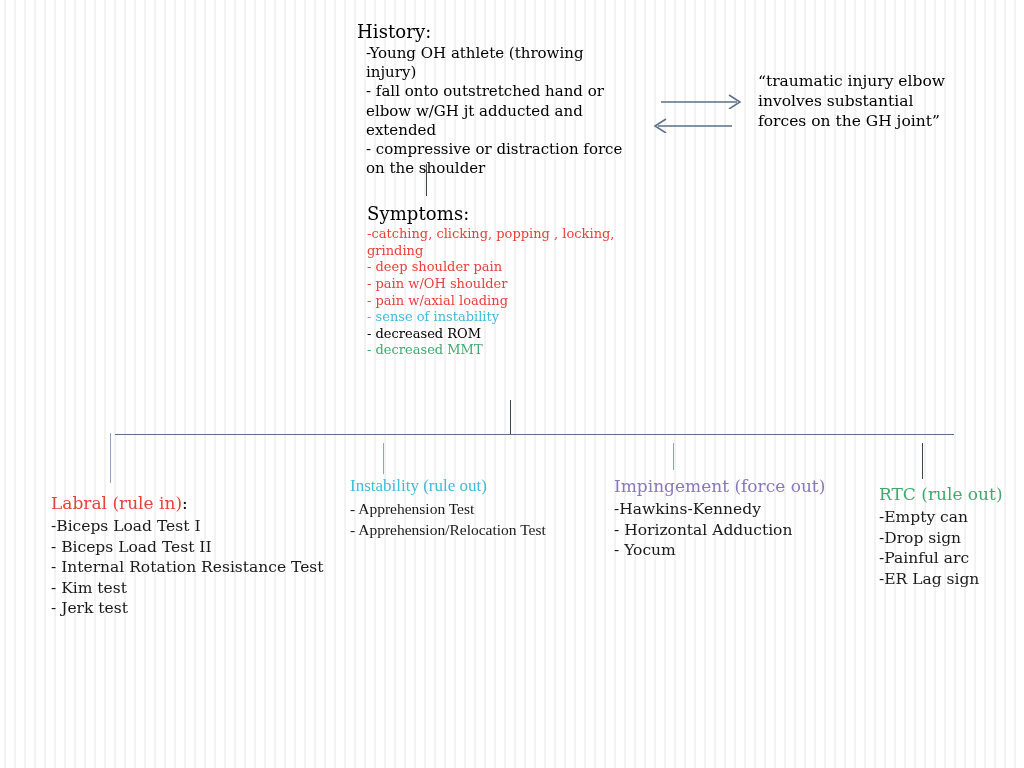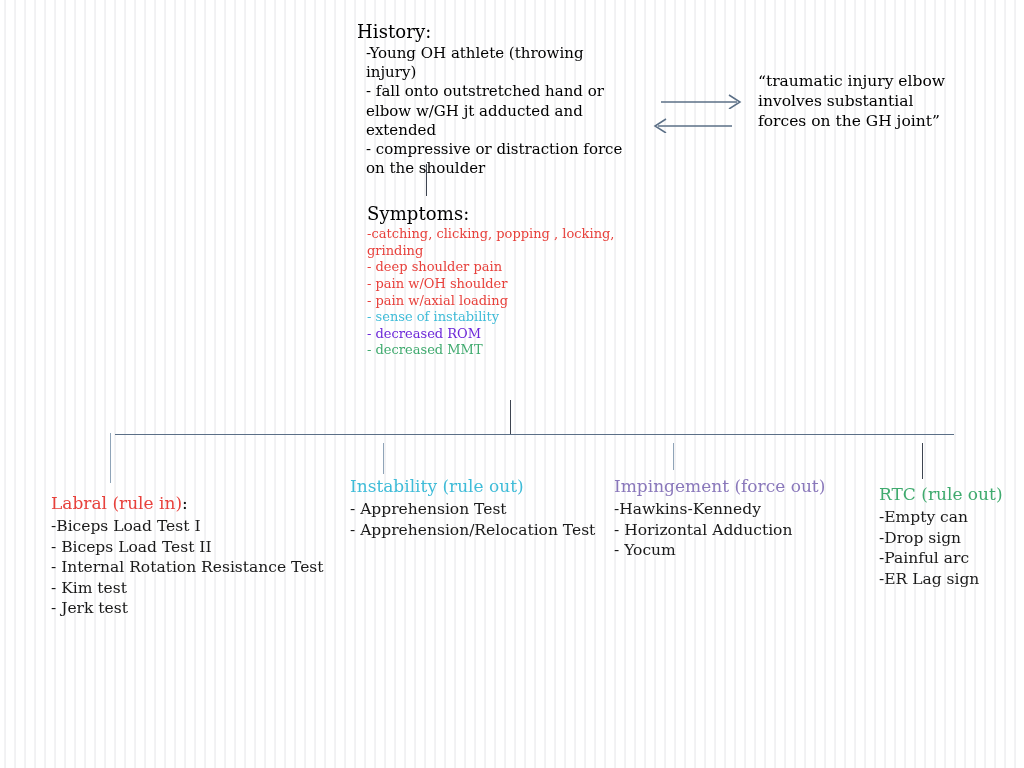--- a/index.html
+++ b/index.html
@@ -64,21 +64,21 @@
     white-space: nowrap;
     margin-bottom: 3px;
   }
   .leaf .leaf-item {
     font-size: 15.5px;
     white-space: nowrap;
     line-height: 1.33;
     color: #1a1a1a;
   }
   #leaf-labral { left: 35px; top: 493px; }
-  #leaf-instability { left: 334px; top: 476px; }
+  #leaf-instability { left: 334px; top: 476px; font-family: Liberation Serif, serif; }
   #leaf-impingement { left: 598px; top: 476px; }
   #leaf-rtc { left: 863px; top: 484px; }
 
   .colon { color: #000000; }
 
   
   .hline {
     position: absolute;
     height: 0;
     border-top: 1.4px solid #5b6f86;
@@ -133,21 +133,21 @@
 
   <div class="vline dark" id="stem-symptoms"></div>
 
   <div class="blk" id="symptoms-block">
     <div class="hdr">Symptoms:</div>
     <div class="sym" style="color: rgb(232, 65, 60);">-catching, clicking, popping , locking, grinding</div>
     <div class="sym" style="color: rgb(232, 65, 60);">- deep shoulder pain</div>
     <div class="sym" style="color: rgb(232, 65, 60);">- pain w/OH shoulder</div>
     <div class="sym" style="color: rgb(232, 65, 60);">- pain w/axial loading</div>
     <div class="sym" style="color: rgb(63, 188, 216);">- sense of instability</div>
-    <div class="sym" style="color: #6d28d9;">- decreased ROM</div>
+    <div class="sym" style="color: #000000;">- decreased ROM</div>
     <div class="sym" style="color: rgb(63, 170, 110);">- decreased MMT</div>
   </div>
 
   <div class="vline dark" id="trunk-stem"></div>
   <div class="hline" id="main-hline"></div>
   <div class="vline light" id="drop-labral"></div>
   <div class="vline light" id="drop-instability"></div>
   <div class="vline light" id="drop-impingement"></div>
   <div class="vline dark" id="drop-rtc"></div>
 

